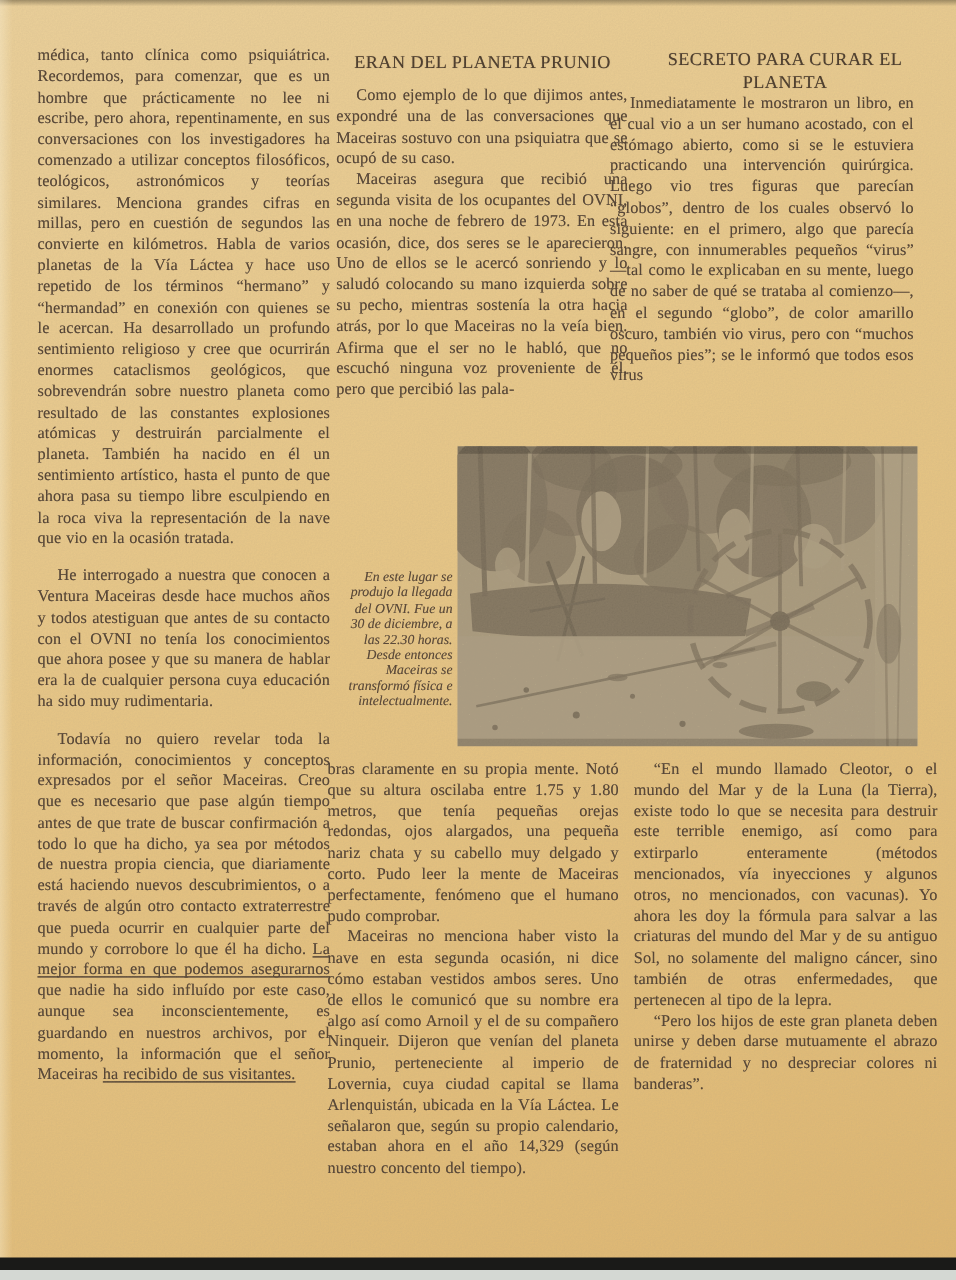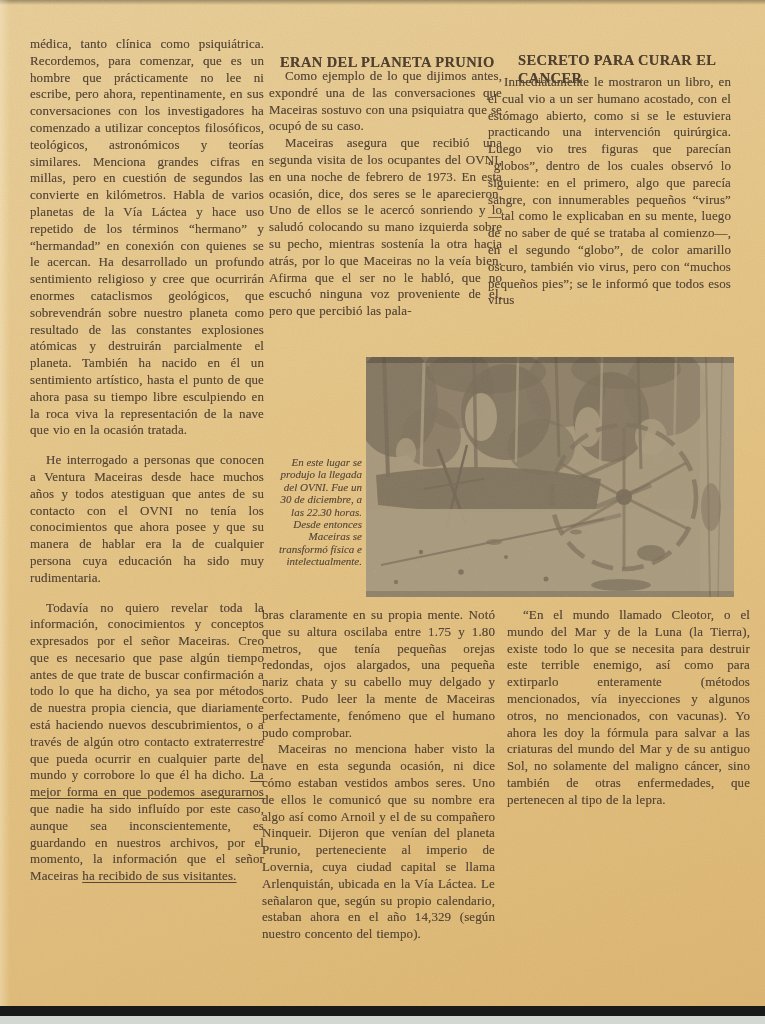--- a/index.html
+++ b/index.html
@@ -27,60 +27,61 @@
   .col p.indent{text-indent:16px;}
   .col p.gap{margin-top:13px;}
   .ul{text-decoration:underline;text-underline-offset:2px;text-decoration-thickness:1px;margin-top:45px;}
 
   .col-left{left:30px;top:36px;width:234px;}
   .col-mid-top{left:269px;top:68px;width:233px;}
   .col-right-top{left:488px;top:74px;width:243px;}
   .col-mid-bot{left:262px;top:607px;width:233px;}
   .col-right-bot{left:507px;top:607px;width:243px;}
 
-  .hdr{position:absolute;margin:12px;font-size:14.5px;line-height:18px;font-weight:bold;
-    color:#3c2d20;letter-spacing:.4px;
+  .hdr{position:absolute;margin:0;font-size:14.5px;line-height:18px;font-weight:normal;
+    text-align:center;color:#3c2d20;letter-spacing:.4px;
     text-shadow:0 0 .6px rgba(60,45,32,.6);}
   .hdr-mid{left:268px;top:41px;width:236px;}
   .hdr-right{left:506px;top:39px;width:244px;}
 
   .caption{position:absolute;left:271px;top:456px;width:91px;
     font-size:11px;line-height:12.4px;font-style:italic;text-align:right;
     color:#4a392c;text-shadow:0 0 .5px rgba(74,57,44,.5);}
 
   .photo{position:absolute;left:366px;top:357px;width:368px;height:240px;}
   .grain{position:absolute;left:0;top:0;width:765px;height:1024px;pointer-events:none;opacity:.5;}
 </style>
 </head>
 <body>
 
 <div class="page">
 
   <div class="col col-left">
     <p>médica, tanto clínica como psiquiátrica. Recordemos, para comenzar, que es un hombre que prácticamente no lee ni escribe, pero ahora, repentinamente, en sus conversaciones con los investigadores ha comenzado a utilizar conceptos filosóficos, teológicos, astronómicos y teorías similares. Menciona grandes cifras en millas, pero en cuestión de segundos las convierte en kilómetros. Habla de varios planetas de la Vía Láctea y hace uso repetido de los términos “hermano” y “hermandad” en conexión con quienes se le acercan. Ha desarrollado un profundo sentimiento religioso y cree que ocurrirán enormes cataclismos geológicos, que sobrevendrán sobre nuestro planeta como resultado de las constantes explosiones atómicas y destruirán parcialmente el planeta. También ha nacido en él un sentimiento artístico, hasta el punto de que ahora pasa su tiempo libre esculpiendo en la roca viva la representación de la nave que vio en la ocasión tratada.</p>
-    <p class="indent gap">He interrogado a personas que conocen a Ventura Maceiras desde hace muchos años y todos atestiguan que antes de su contacto con el OVNI no tenía los conocimientos que ahora posee y que su manera de hablar era la de cualquier persona cuya educación ha sido muy rudimentaria.</p>
+    <p class="indent gap">He interrogado a nuestra que conocen a Ventura Maceiras desde hace muchos años y todos atestiguan que antes de su contacto con el OVNI no tenía los conocimientos que ahora posee y que su manera de hablar era la de cualquier persona cuya educación ha sido muy rudimentaria.</p>
     <p class="indent gap"><span>Todavía no quiero revelar toda la información, conocimientos y conceptos expresados por el señor Maceiras. Creo que es necesario que pase algún tiempo antes de que trate de buscar confirmación a todo lo que ha dicho, ya sea por métodos de nuestra propia ciencia, que diariamente está haciendo nuevos descubrimientos, o a través de algún otro contacto extraterrestre que pueda ocurrir en cualquier parte del mundo y corrobore lo que él ha dicho. </span><span class="ul">La mejor forma en que podemos asegurarnos</span><span> que nadie ha sido influído por este caso, aunque sea inconscientemente, es guardando en nuestros archivos, por el momento, la información que el señor Maceiras </span><span class="ul">ha recibido de sus visitantes.</span></p>
   </div>
 
   <h2 class="hdr hdr-mid">ERAN DEL PLANETA PRUNIO</h2>
   <div class="col col-mid-top">
     <p class="indent">Como ejemplo de lo que dijimos antes, expondré una de las conversaciones que Maceiras sostuvo con una psiquiatra que se ocupó de su caso.</p>
     <p class="indent">Maceiras asegura que recibió una segunda visita de los ocupantes del OVNI, en una noche de febrero de 1973. En esta ocasión, dice, dos seres se le aparecieron. Uno de ellos se le acercó sonriendo y lo saludó colocando su mano izquierda sobre su pecho, mientras sostenía la otra hacia atrás, por lo que Maceiras no la veía bien. Afirma que el ser no le habló, que no escuchó ninguna voz proveniente de él, pero que percibió las pala-</p>
   </div>
   <div class="col col-mid-bot">
     <p>bras claramente en su propia mente. Notó que su altura oscilaba entre 1.75 y 1.80 metros, que tenía pequeñas orejas redondas, ojos alargados, una pequeña nariz chata y su cabello muy delgado y corto. Pudo leer la mente de Maceiras perfectamente, fenómeno que el humano pudo comprobar.</p>
     <p class="indent">Maceiras no menciona haber visto la nave en esta segunda ocasión, ni dice cómo estaban vestidos ambos seres. Uno de ellos le comunicó que su nombre era algo así como Arnoil y el de su compañero Ninqueir. Dijeron que venían del planeta Prunio, perteneciente al imperio de Lovernia, cuya ciudad capital se llama Arlenquistán, ubicada en la Vía Láctea. Le señalaron que, según su propio calendario, estaban ahora en el año 14,329 (según nuestro concento del tiempo).</p>
   </div>
 
-  <h2 class="hdr hdr-right">SECRETO PARA CURAR EL CANCER</h2>
+  <h2 class="hdr hdr-right">SECRETO PARA CURAR EL PLANETA</h2>
   <div class="col col-right-top">
     <p class="indent">Inmediatamente le mostraron un libro, en el cual vio a un ser humano acostado, con el estómago abierto, como si se le estuviera practicando una intervención quirúrgica. Luego vio tres figuras que parecían “globos”, dentro de los cuales observó lo siguiente: en el primero, algo que parecía sangre, con innumerables pequeños “virus” —tal como le explicaban en su mente, luego de no saber de qué se trataba al comienzo—, en el segundo “globo”, de color amarillo oscuro, también vio virus, pero con “muchos pequeños pies”; se le informó que todos esos virus</p>
   </div>
   <div class="col col-right-bot">
     <p class="indent">“En el mundo llamado Cleotor, o el mundo del Mar y de la Luna (la Tierra), existe todo lo que se necesita para destruir este terrible enemigo, así como para extirparlo enteramente (métodos mencionados, vía inyecciones y algunos otros, no mencionados, con vacunas). Yo ahora les doy la fórmula para salvar a las criaturas del mundo del Mar y de su antiguo Sol, no solamente del maligno cáncer, sino también de otras enfermedades, que pertenecen al tipo de la lepra.</p>
+    <p class="indent">“Pero los hijos de este gran planeta deben unirse y deben darse mutuamente el abrazo de fraternidad y no despreciar colores ni banderas”.</p>
   </div>
 
   <div class="caption">En este lugar se produjo la llegada del OVNI. Fue un 30 de diciembre, a las 22.30 horas. Desde entonces Maceiras se transformó física e intelectualmente.</div>
 
   <svg class="photo" viewBox="0 0 368 240" preserveAspectRatio="none">
     <defs>
       <filter id="pgrain" x="0" y="0" width="100%" height="100%">
         <feTurbulence type="fractalNoise" baseFrequency="0.55" numOctaves="2" stitchTiles="stitch" result="n"></feTurbulence>
         <feColorMatrix in="n" type="matrix" values="0 0 0 0 0.25  0 0 0 0 0.21  0 0 0 0 0.16  0.9 0.9 0.9 0 0"></feColorMatrix>
       </filter>

